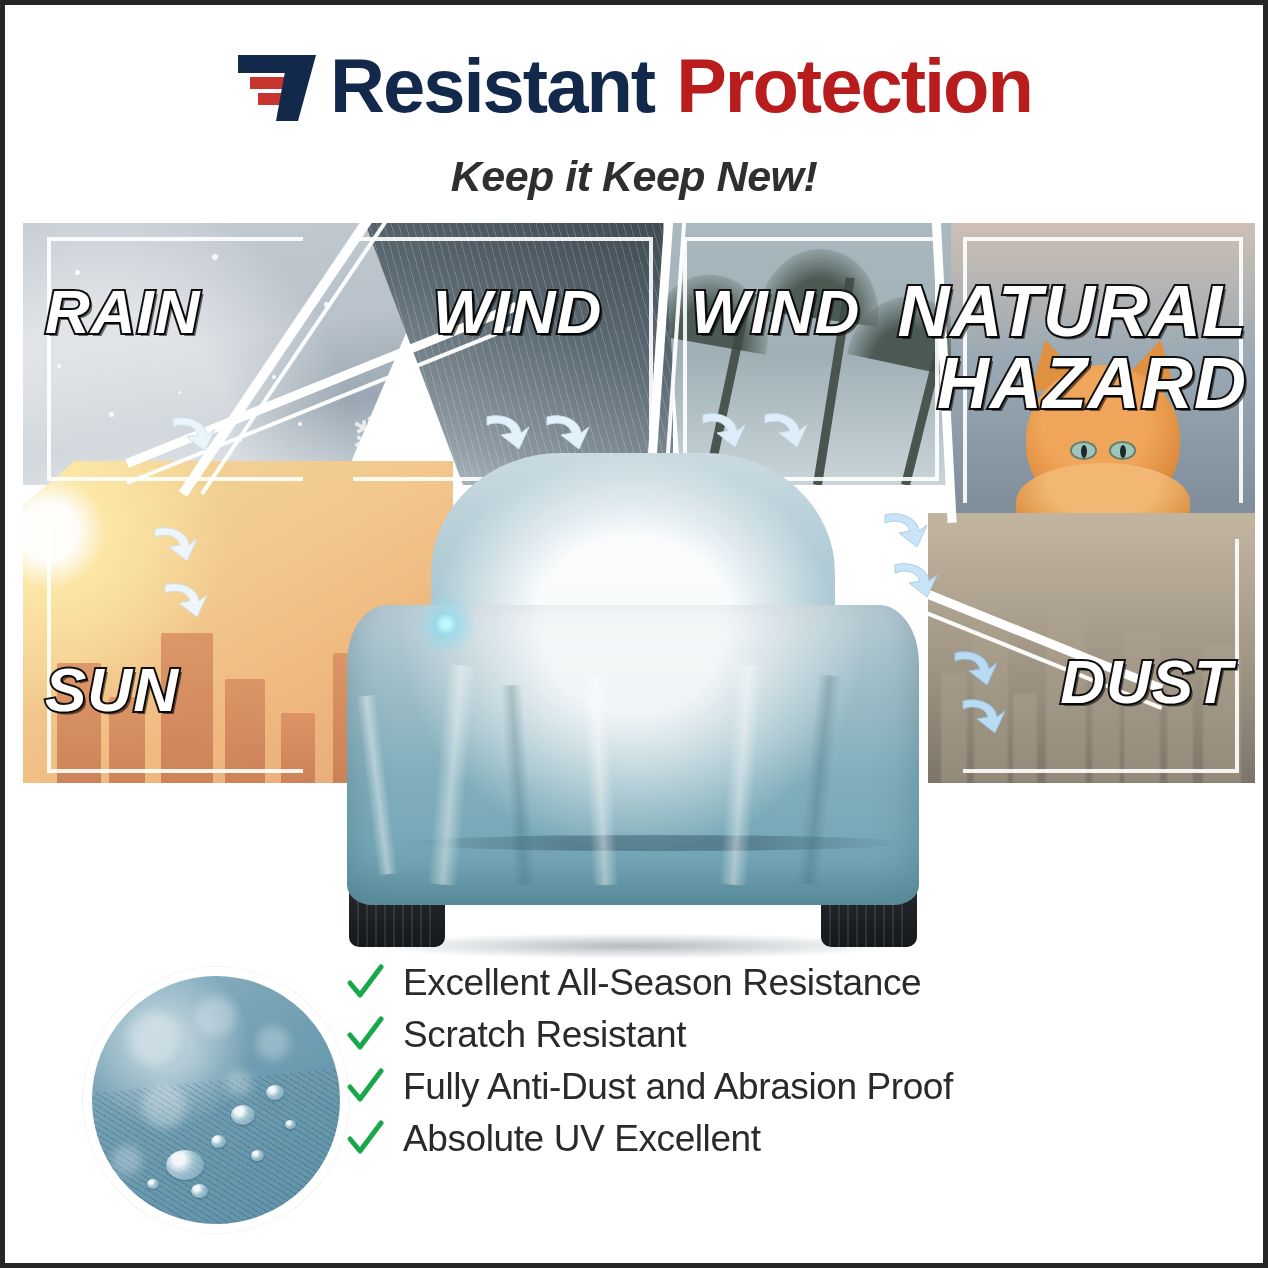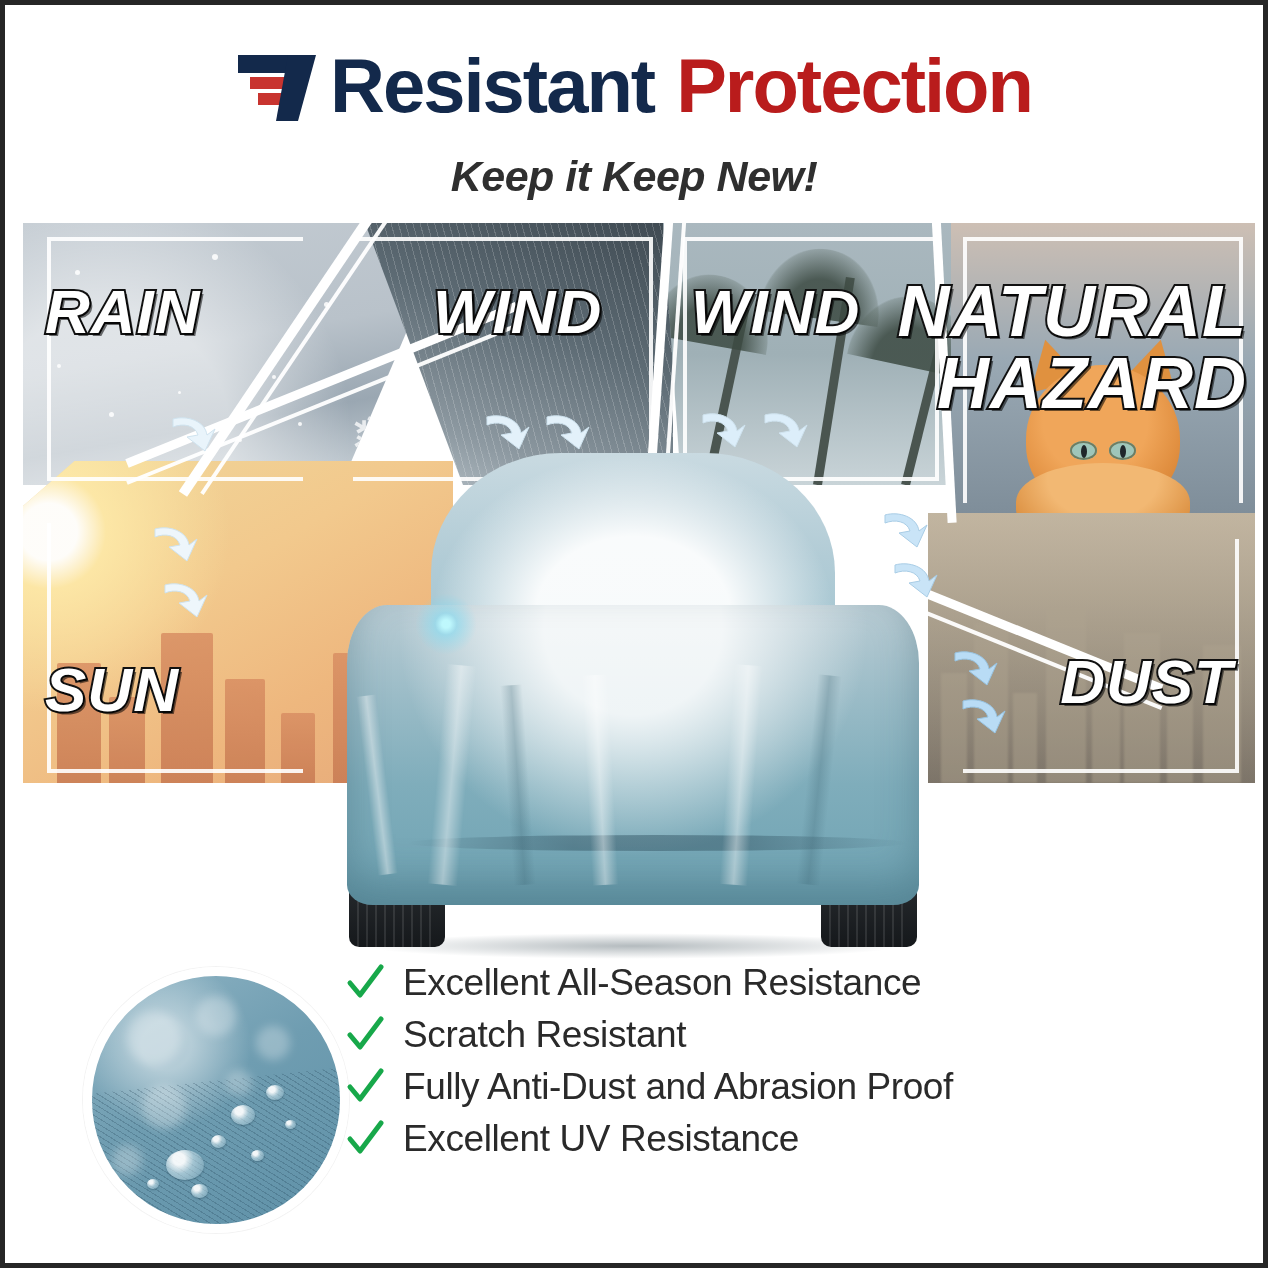--- a/index.html
+++ b/index.html
@@ -483,19 +483,19 @@
       </span>
       <span class="feat-text">Fully Anti-Dust and Abrasion Proof</span>
     </div>
 
     <div class="feat">
       <span class="check">
         <svg viewBox="0 0 40 40">
             <path d="M5 20 L15 32 L36 4" fill="none" stroke="#17a84a" stroke-width="5" stroke-linecap="round" stroke-linejoin="round"></path>
           </svg>
       </span>
-      <span class="feat-text">Excellent UV Resistance</span>
+      <span class="feat-text">Absolute UV Excellent</span>
     </div>
 
 
   </div>
 
 </div>
 
 </body></html>

